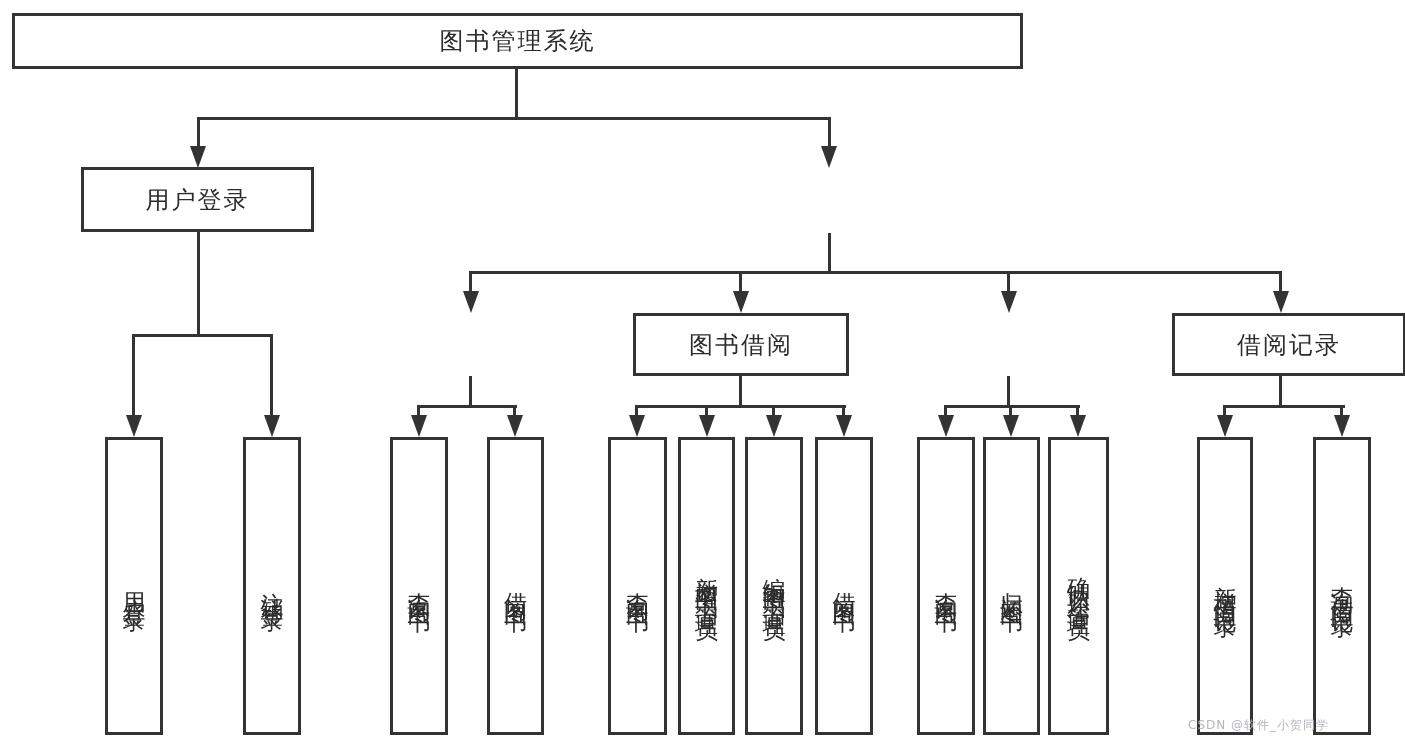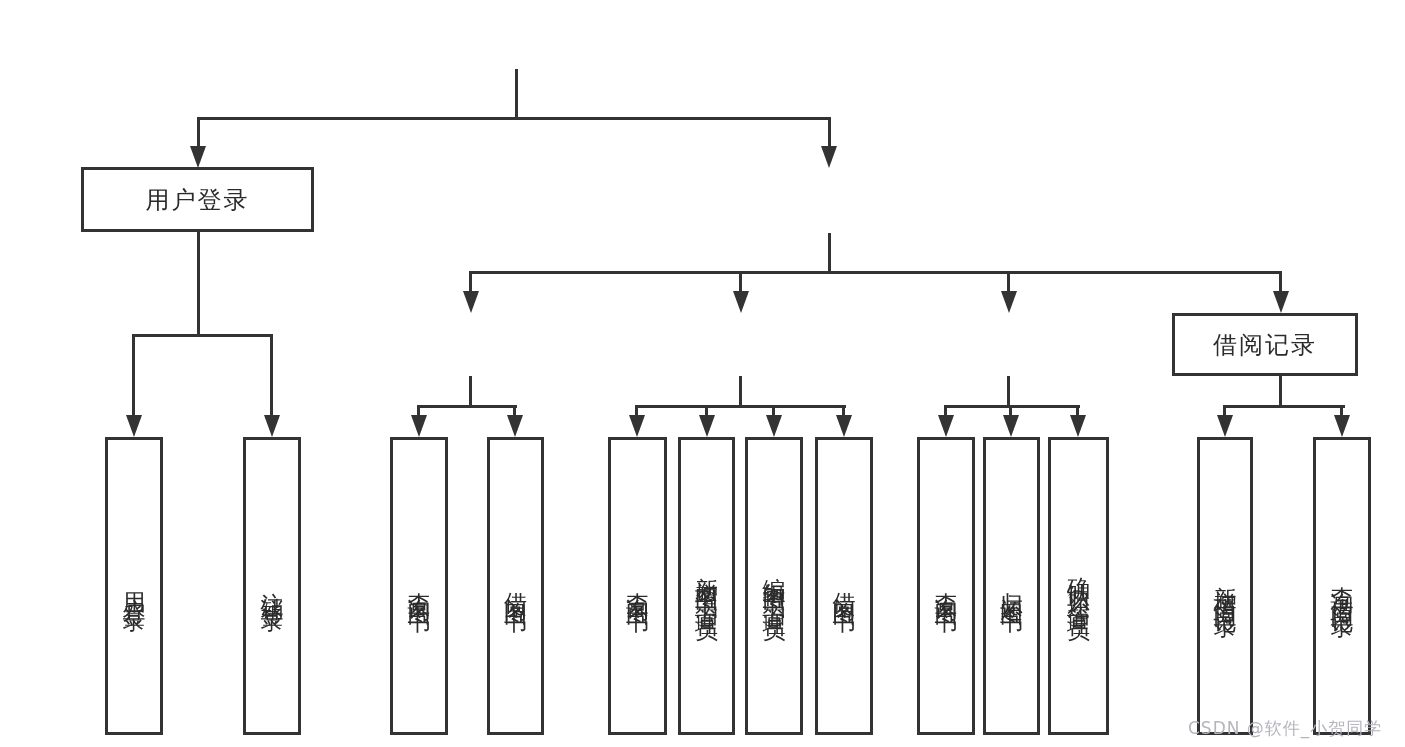--- a/index.html
+++ b/index.html
@@ -21,34 +21,40 @@
     font-size:23px;color:#2b2b2b;letter-spacing:6px;line-height:1;white-space:nowrap;
   }
   .line{position:absolute;background:#333333;}
   .arrow{
     position:absolute;width:0;height:0;
     border-left:8px solid transparent;border-right:8px solid transparent;
     border-top:22px solid #333333;
   }
   .watermark{
     position:absolute;left:1188px;top:717px;
-    font-size:17px;color:#b5b5bd;letter-spacing:1px;white-space:nowrap;
+    font-size:12px;color:#b5b5bd;letter-spacing:1px;white-space:nowrap;
   }
 </style>
 </head>
 <body>
 
 <div class="stage">
 
+  <div class="hbox" style="left:12px;top:13px;width:1011px;height:56px">
+    <span>图书管理系统</span>
+  </div>
 
   <div class="hbox" style="left:81px;top:167px;width:233px;height:65px">
     <span>用户登录</span>
   </div>
 
-  <div class="hbox" style="left:1172px;top:313px;width:186px;height:63px">
+  <div class="hbox" style="left:633px;top:313px;width:216px;height:63px">
+    <span>图书借阅</span>
+  </div>
+  <div class="hbox" style="left:1172px;top:313px;width:234px;height:63px">
     <span>借阅记录</span>
   </div>
 
   <div class="vbox" style="left:105px;top:437px;width:58px;height:298px">
     <span class="vtext">用户登录</span>
   </div>
   <div class="vbox" style="left:243px;top:437px;width:58px;height:298px">
     <span class="vtext">注销登录</span>
   </div>
 

